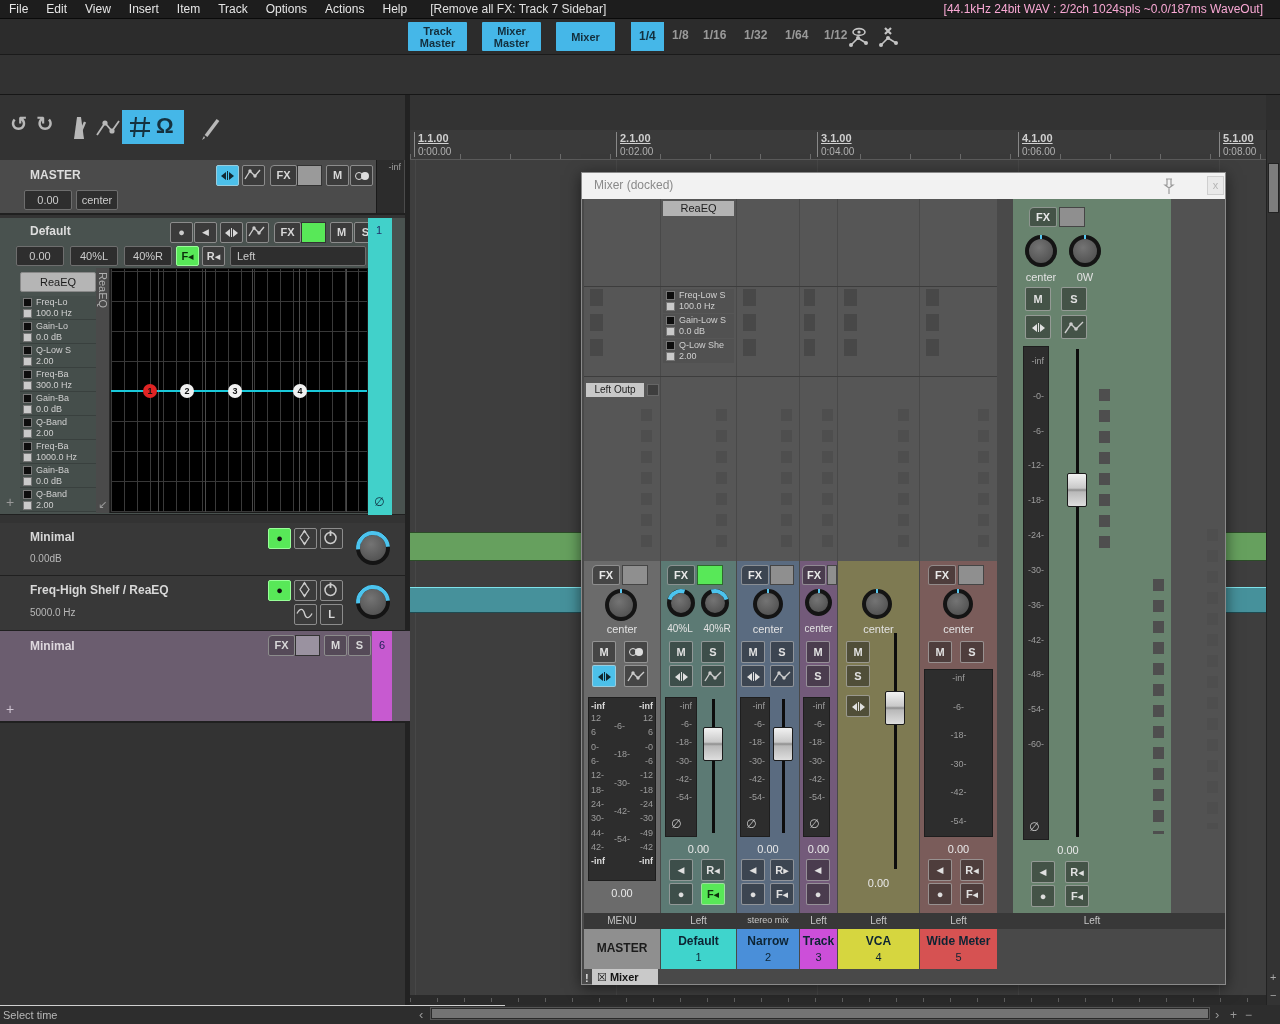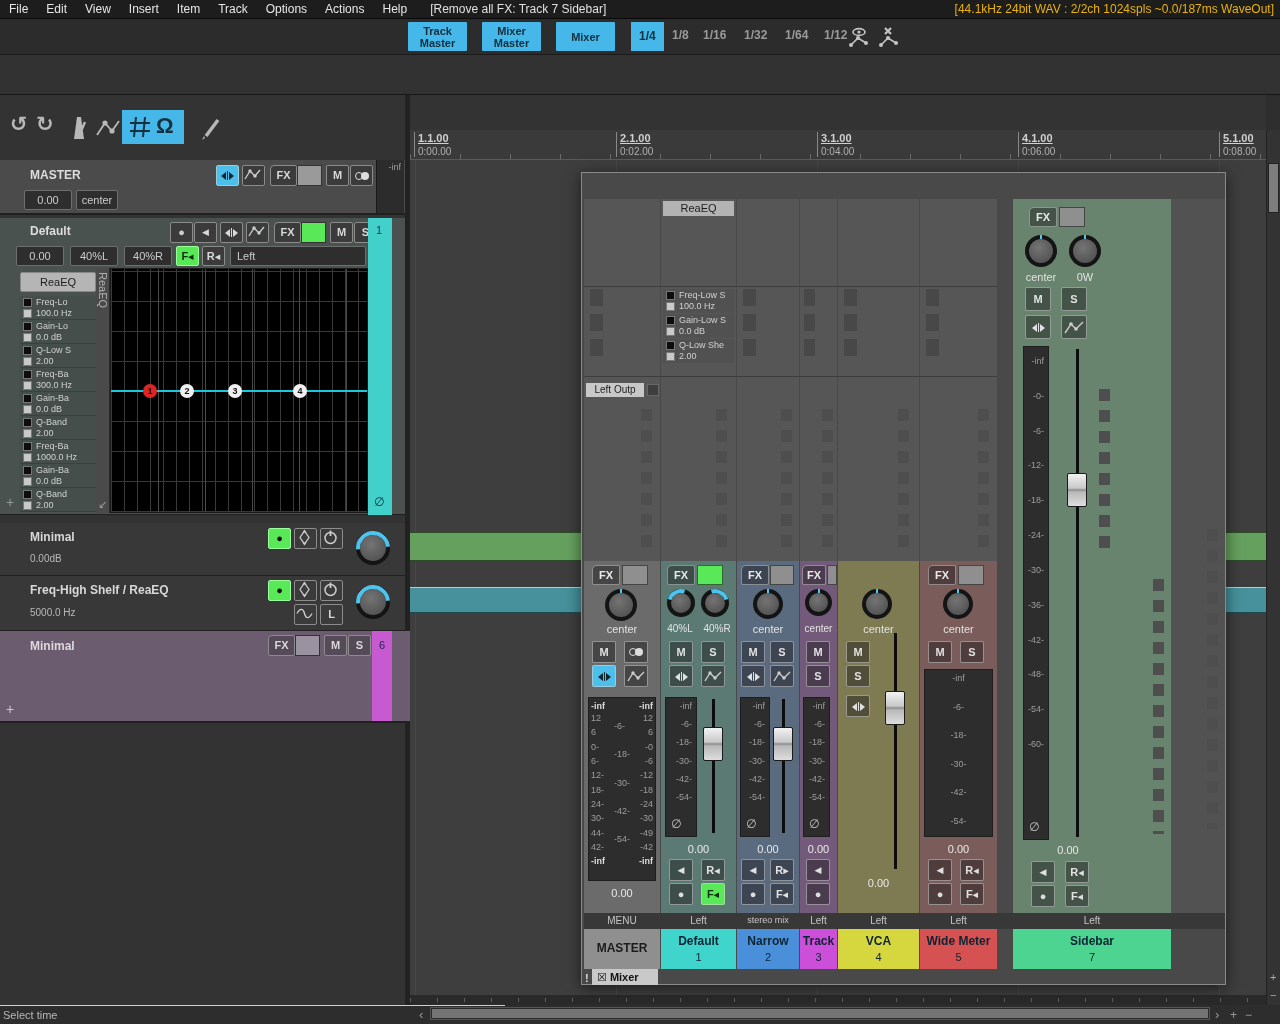--- a/index.html
+++ b/index.html
@@ -4,21 +4,21 @@
 <style>
   *{box-sizing:border-box;margin:0;padding:0;}
   html,body{width:1280px;height:1024px;overflow:hidden;background:#282828;
     font-family:"Liberation Sans","DejaVu Sans",sans-serif;}
   #app{position:relative;width:1280px;height:1024px;background:#2e2e2e;}
   .abs{position:absolute;}
   
   #menubar{position:absolute;left:0;top:0;width:1280px;height:19px;background:#1d1d1d;display:flex;align-items:center;border-bottom:1px solid #0a0a0a;}
   .mi{padding:0 9px;font-size:12px;color:#e6e6e6;line-height:19px;}
   .mhint{margin-left:14px;font-size:12px;color:#e0e0e0;}
-  .mstatus{margin-left:auto;margin-right:6px;font-size:12px;color:#eab308;}
+  .mstatus{margin-left:auto;margin-right:17px;font-size:12px;color:#f9a8d4;}
   
   #toolbar{position:absolute;left:0;top:19px;width:1280px;height:36px;background:#2c2c2c;border-bottom:1px solid #1a1a1a;}
   .tbtn{position:absolute;top:3px;height:29px;background:#45b7e8;color:#132e3c;font-weight:bold;font-size:11px;line-height:12px;text-align:center;display:flex;align-items:center;justify-content:center;border-radius:1px;}
   .gridlbl{position:absolute;top:9px;color:#9a9a9a;font-weight:bold;font-size:12px;}
   .gridlbl.on{background:#45b7e8;color:#13303e;top:3px;height:29px;line-height:29px;padding:0 8px;}
   .tico{position:absolute;top:6px;width:26px;height:24px;color:#c4c4c4;}
   
   #transport{position:absolute;left:0;top:55px;width:1280px;height:40px;background:#323232;border-bottom:1px solid #161616;}
   .trbtn{position:absolute;width:30px;height:28px;top:60px;display:flex;align-items:center;justify-content:center;color:#d2d2d2;font-size:18px;}
   .tbar{display:inline-block;width:3px;height:14px;background:#d2d2d2;}
@@ -441,20 +441,29 @@
   <div class="abs" style="left:410px;top:995px;width:856px;height:10px;background:#2a2a2a;
        background-image:repeating-linear-gradient(90deg,#5e5e5e 0 1px,rgba(0,0,0,0) 1px 27px);background-size:100% 4px;background-position:0 3px;background-repeat:no-repeat;"></div>
 
   <div class="abs" style="left:1266px;top:130px;width:14px;height:875px;background:#333333;border-left:1px solid #222;">
     <div class="abs" style="left:1px;top:33px;width:11px;height:50px;background:#7d7d7d;border:1px solid #222;"></div>
     <span class="abs" style="left:3px;bottom:22px;font-size:11px;color:#aaa;">+</span>
     <span class="abs" style="left:3px;bottom:4px;font-size:11px;color:#aaa;">−</span>
   </div>
 
   <div id="mixer">
+    <div id="mixtitle">
+      <span class="abs" style="left:12px;top:5px;font-size:12px;color:#8a8a8a;">Mixer (docked)</span>
+      <span class="abs" style="left:579px;top:4px;">
+        <svg width="16" height="18" viewBox="0 0 16 18">
+            <path d="M5 2 h6 M6 2 v6 h-2 l4 3 l4 -3 h-2 v-6 M8 11 v6" fill="none" stroke="#9a9a9a" stroke-width="1.2"></path>
+          </svg>
+      </span>
+      <span class="abs" style="left:625px;top:3px;width:17px;height:19px;background:#e9e9e9;border:1px solid #cfcfcf;color:#b5b5b5;font-size:11px;text-align:center;line-height:17px;">x</span>
+    </div>
 
     <div class="mcol" style="left:2px;width:76px;">
       <div class="abs" style="left:6px;top:90px;width:13px;height:17px;background:#484848;"></div>
       <div class="abs" style="left:6px;top:115px;width:13px;height:17px;background:#484848;"></div>
       <div class="abs" style="left:6px;top:140px;width:13px;height:17px;background:#484848;"></div>
       <span class="abs" style="left:2px;top:184px;width:58px;height:14px;background:#c8c8c8;color:#222;font-size:10px;line-height:14px;text-align:center;white-space:nowrap;overflow:hidden;">Left Outp</span>
       <div class="abs" style="left:63px;top:185px;width:12px;height:12px;background:#3e3e3e;border:1px solid #666;"></div>
       <div class="sqcol" style="left:57px;top:210px;height:145px;"></div>
     </div>
     <div class="mcol" style="left:79px;width:75px;">
@@ -822,24 +831,20 @@
         <div class="tnum">3</div>
       </div>
     <div class="mtile" style="left:256px;width:81px;background:#d6d63f;">
         <div class="tn">VCA</div>
         <div class="tnum">4</div>
       </div>
     <div class="mtile" style="left:338px;width:77px;background:#d65252;">
         <div class="tn">Wide Meter</div>
         <div class="tnum">5</div>
       </div>
-    <div class="mtile" style="left:431px;width:158px;background:#4ed491;">
-        <div class="tn">Sidebar</div>
-        <div class="tnum">7</div>
-      </div>
 
     <span class="abs" style="left:3px;top:799px;font-size:11px;font-weight:bold;color:#ddd;">!</span>
     <div class="abs" style="left:10px;top:796px;width:66px;height:16px;background:#c9c9c9;color:#141414;font-size:11px;font-weight:bold;line-height:16px;">
       <span style="margin:0 3px 0 5px;">☒</span><span>Mixer</span>
     </div>
   </div>
 
   <div class="abs" style="left:0;top:1005px;width:1280px;height:19px;background:#2d2d2d;">
     <div class="abs" style="left:0;top:0;width:505px;height:1px;background:#cfcfcf;"></div>
     <span class="abs" style="left:3px;top:4px;font-size:11px;color:#b8b8b8;">Select time</span>

